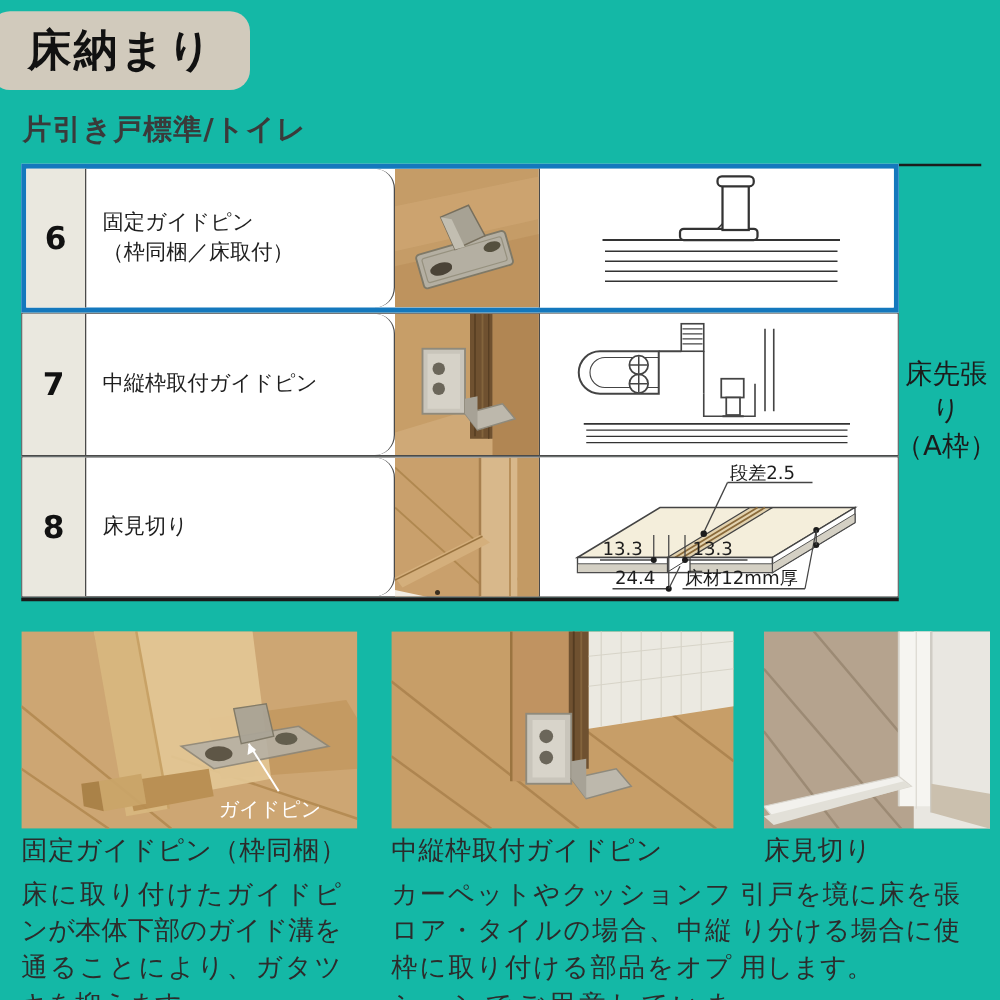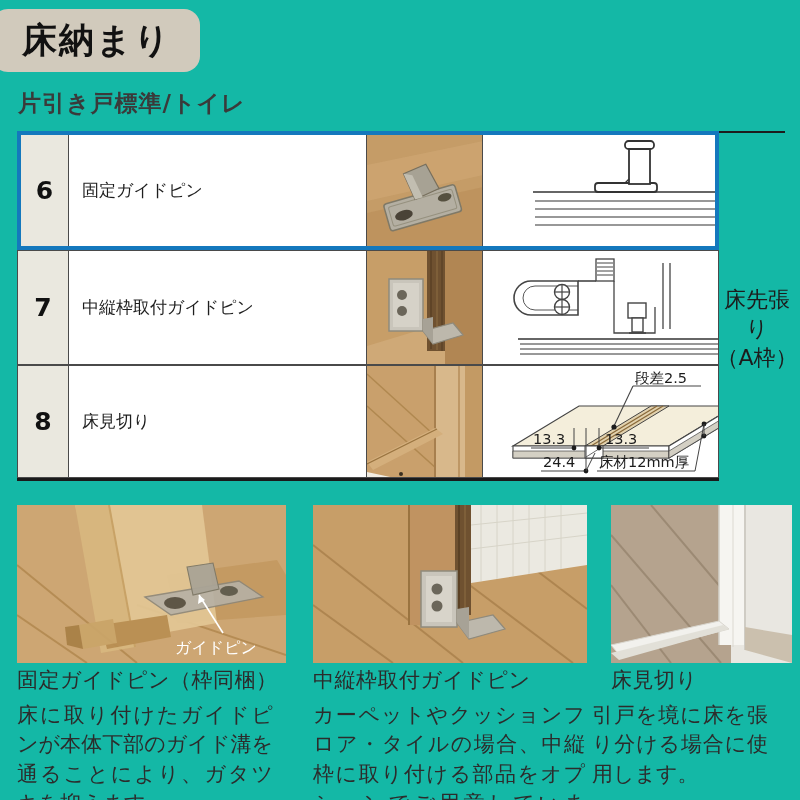--- a/index.html
+++ b/index.html
@@ -28,21 +28,21 @@
   .r8{top:234px;height:113px;border:1px solid #4a4a4a;border-top:1px solid #4a4a4a;}
   .r7{border-top:1px solid #4a4a4a;}
   .thickbar{position:absolute;left:0;top:347px;width:702px;height:3px;background:#1a1a1a;}
   .c1{background:#eae8df;border-right:1px solid #4a4a4a;display:flex;align-items:center;justify-content:center;
       font-size:25px;font-weight:bold;color:#111;box-sizing:border-box;}
   .c2{border-right:1px solid #4a4a4a;box-sizing:border-box;display:flex;flex-direction:column;justify-content:center;
       padding:6px 10px 6px 13px;font-size:17px;color:#1e1e1e;line-height:1.4;}
   .c3{border-right:1px solid #4a4a4a;box-sizing:border-box;position:relative;overflow:hidden;}
   .c4{flex:1;position:relative;background:#fff;overflow:hidden;}
   .r6 .c1{width:48px;} .r7 .c1,.r8 .c1{width:51px;}
-  .c2{width:298px;} .c3{width:116px;}
+  .c2{width:247px;border-radius:16px;} .c3{width:116px;}
   .ext-line{position:absolute;left:719px;top:131px;width:66px;height:2px;background:#1c1c1c;}
   .side-note{
     position:absolute;left:714px;top:285px;width:86px;
     font-size:22px;color:#1c1c1c;line-height:1.32;text-align:center;
   }
   
   .photo{position:absolute;top:505px;height:158px;overflow:hidden;}
   .phA{left:17px;width:269px;} .phB{left:313px;width:274px;} .phC{left:611px;width:181px;}
   .cap{position:absolute;top:666px;font-size:21px;font-weight:normal;color:#2b2b2b;letter-spacing:0.5px;}
   .capA{left:17px;} .capB{left:313px;} .capC{left:611px;}
@@ -61,20 +61,21 @@
     <span>床納まり</span>
   </div>
   <div class="subtitle">片引き戸標準/トイレ</div>
 
   <div class="tbl">
 
     <div class="trow r6">
       <div class="c1">6</div>
       <div class="c2">
         <span>固定ガイドピン</span>
+        <span>（枠同梱／床取付）</span>
       </div>
       <div class="c3">
         <svg width="116" height="111" viewBox="0 0 116 111">
           <rect x="0" y="0" width="116" height="111" fill="#c59c67"></rect>
           <polygon points="0,30 116,6 116,40 0,66" fill="#cda572" opacity="0.8"></polygon>
           <polygon points="0,78 116,52 116,111 0,111" fill="#b98e58" opacity="0.6"></polygon>
           <g transform="rotate(-16 58 70)">
             <rect x="18" y="58" width="74" height="28" rx="3" fill="#b4afa2" stroke="#7f7967" stroke-width="1.5"></rect>
             <rect x="22" y="62" width="66" height="20" rx="2" fill="none" stroke="#96917f" stroke-width="1"></rect>
             <ellipse cx="35" cy="74" rx="9" ry="5" fill="#4a4337"></ellipse>

